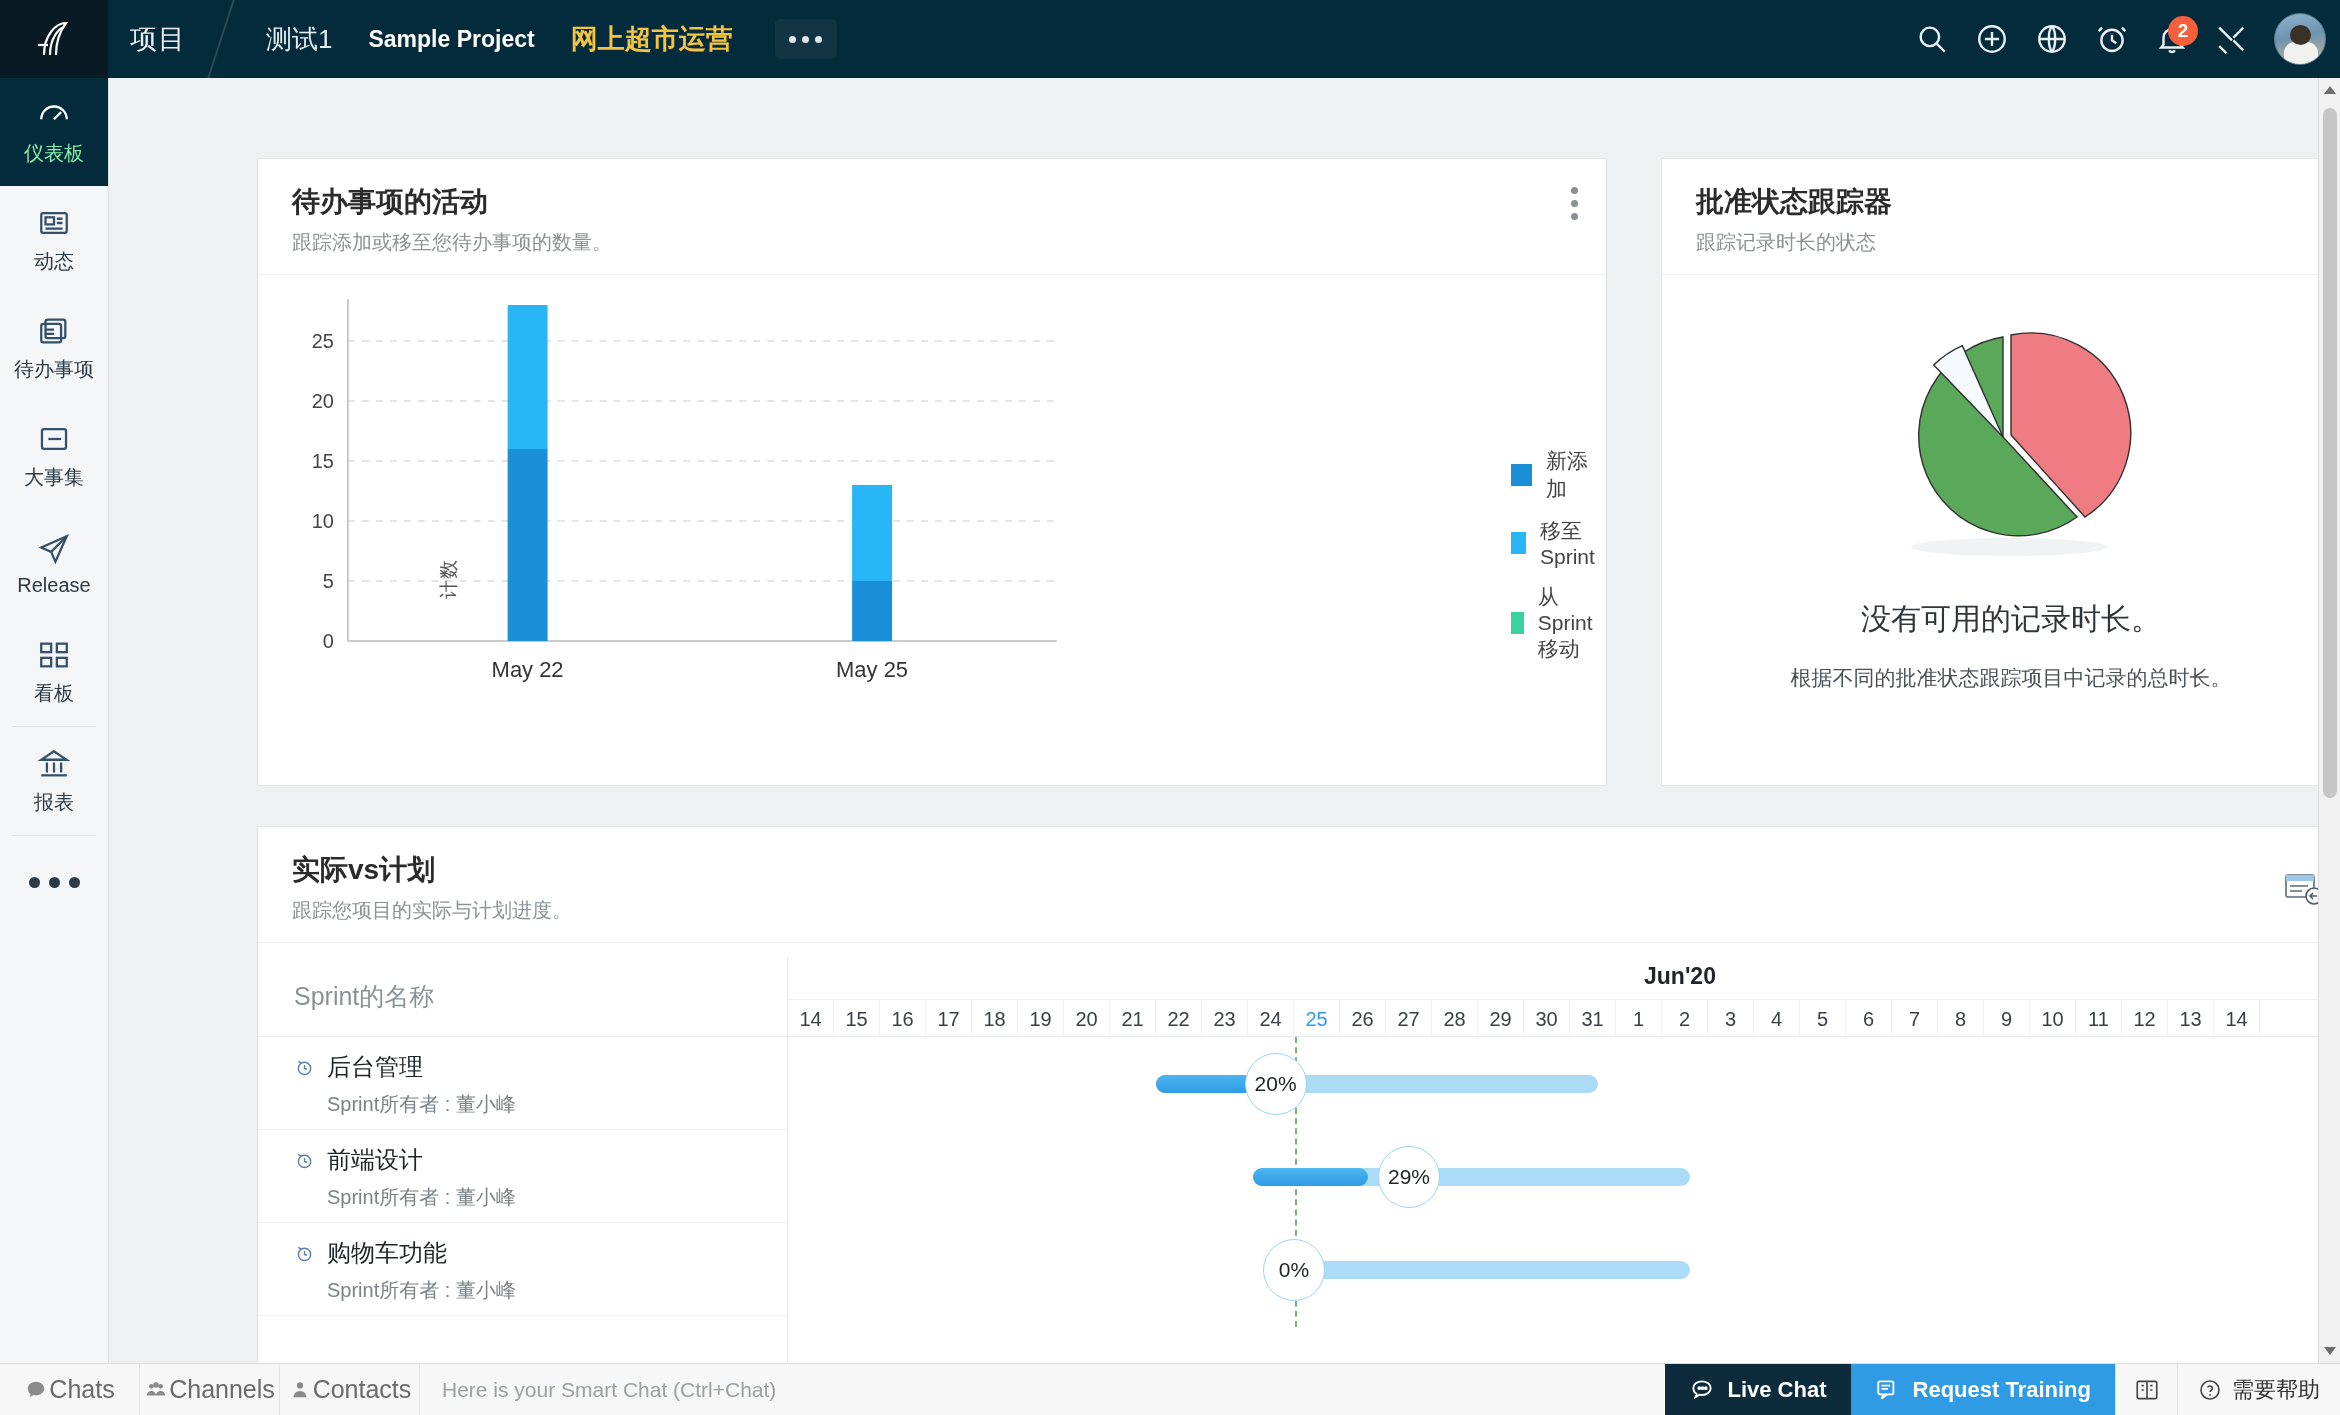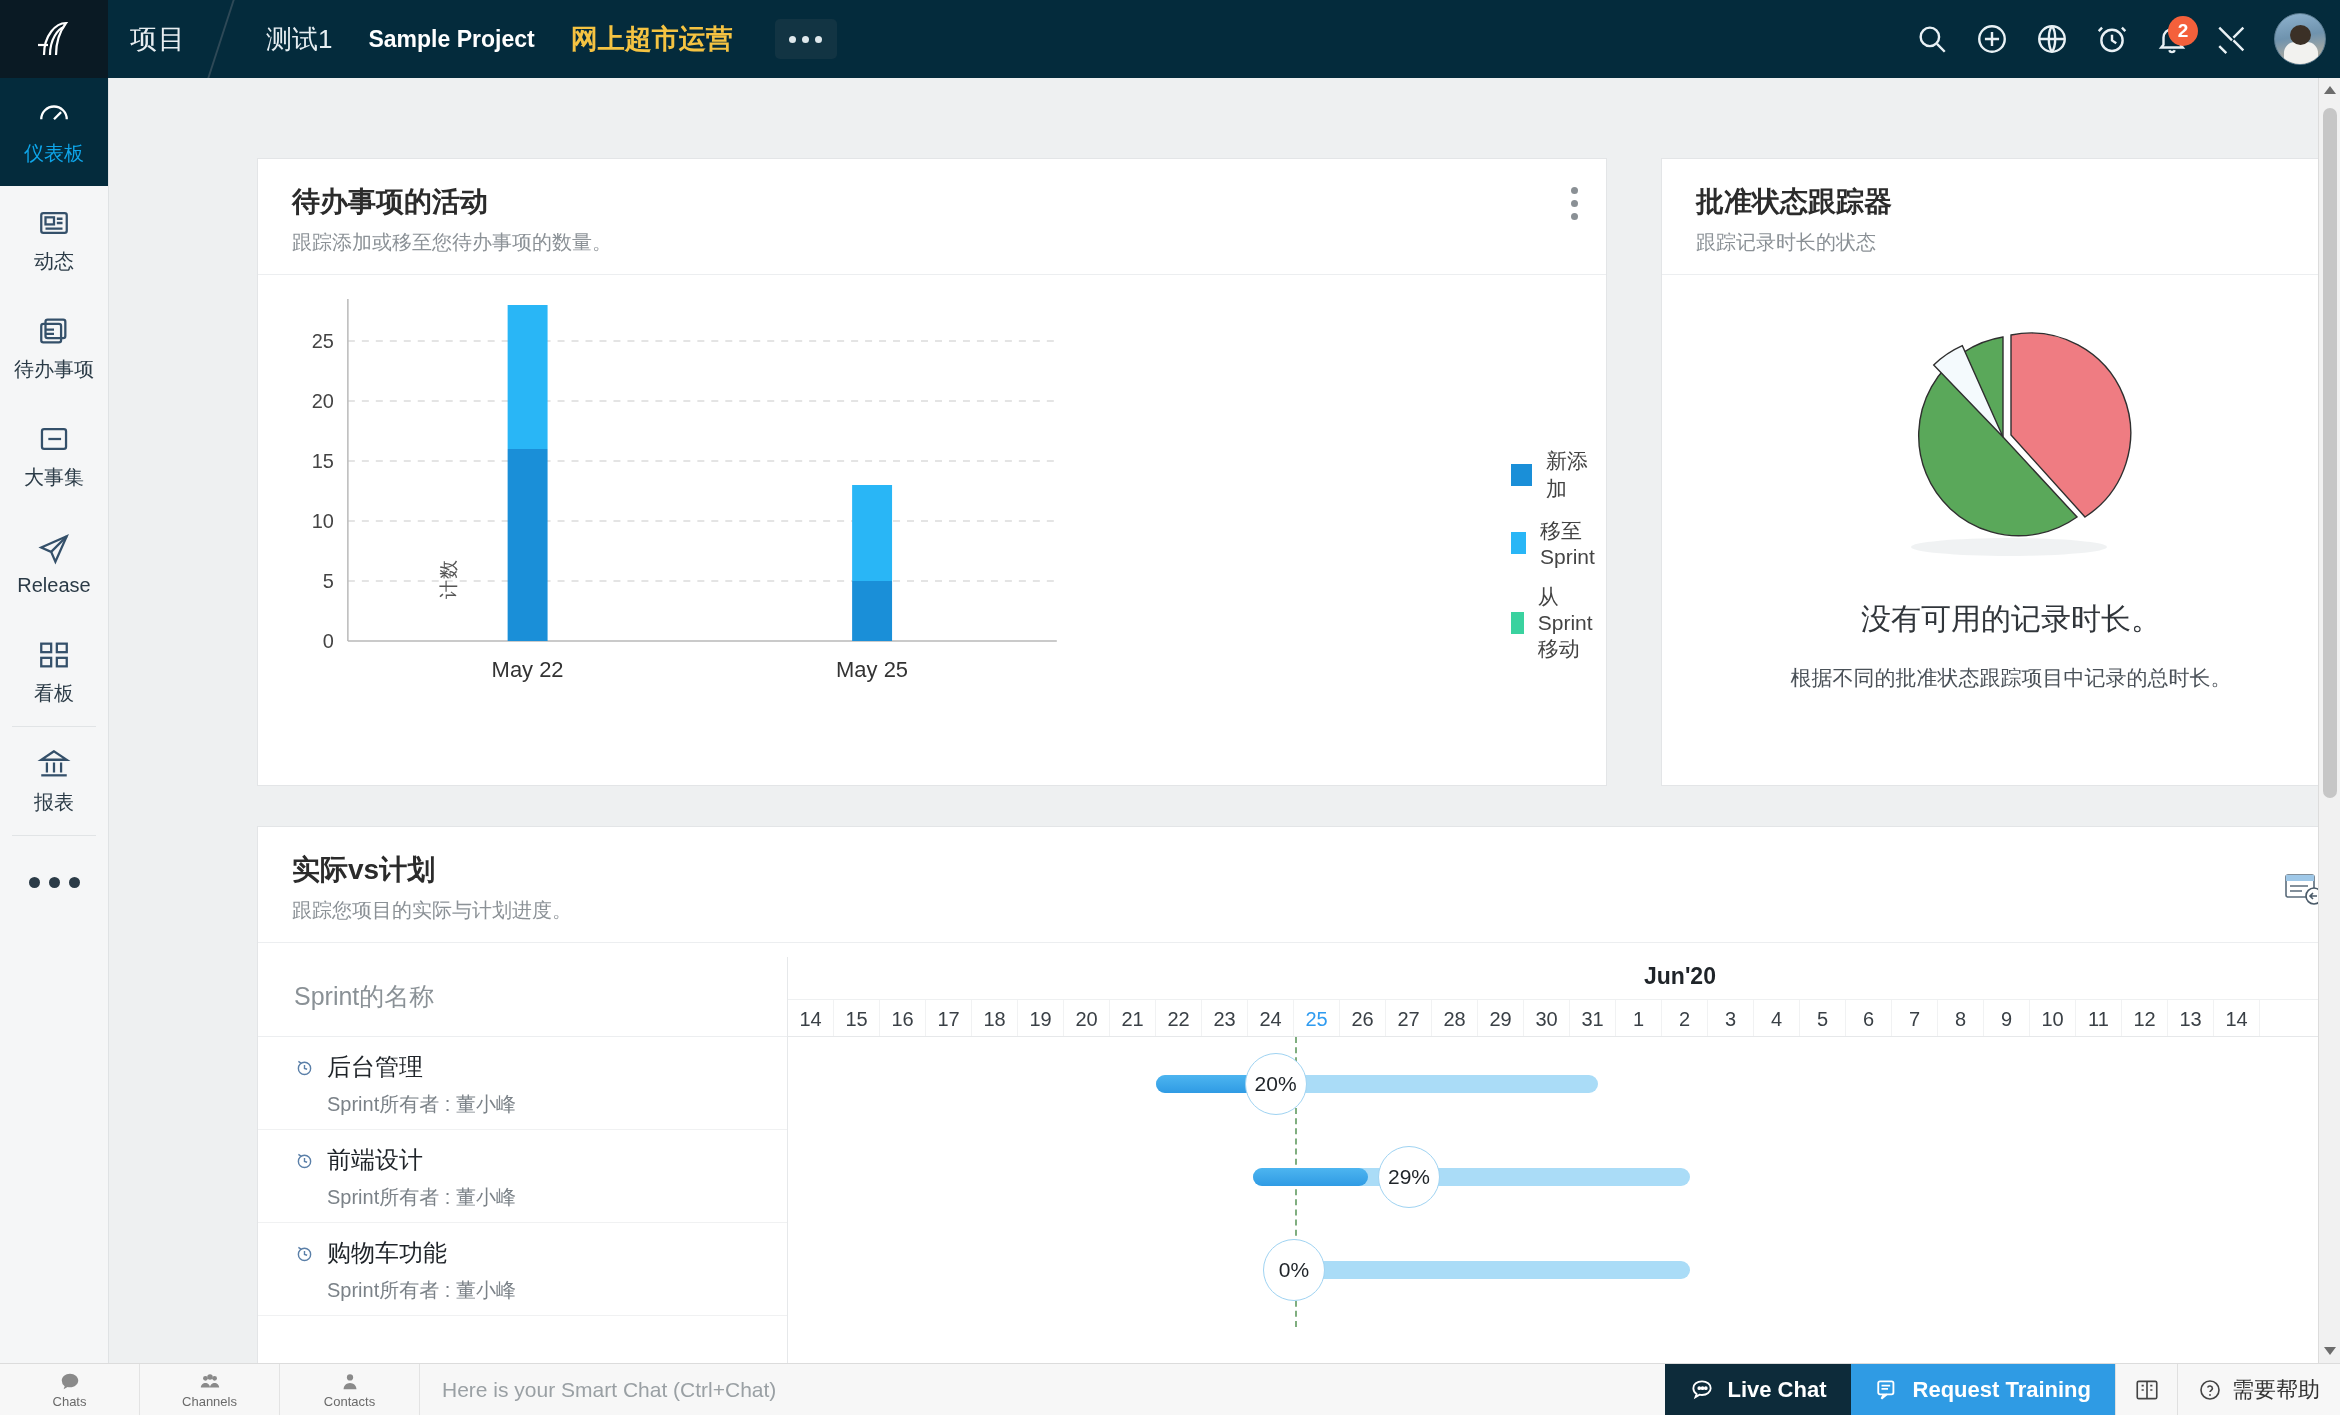--- a/index.html
+++ b/index.html
@@ -34,21 +34,21 @@
   .avatar:after { content:""; position:absolute; left:15px; top:11px; width:21px; height:20px;
     border-radius:50%; background:#3b3026;}
   .avatar:before { content:""; position:absolute; left:9px; bottom:0; width:34px; height:22px;
     border-radius:11px 11px 0 0; background:#f2f2ef;}
 
   
   .rail { position:absolute; top:78px; left:0; width:109px; bottom:52px; background:#f5f6f7;
     border-right:1px solid #dfe2e4; z-index:20; }
   .rail-item { height:108px; display:flex; flex-direction:column; align-items:center;
     justify-content:center; gap:8px; color:#2b3b47; font-size:20px; }
-  .rail-item.active { background:#042b3c; color:#0ea5e9; }
+  .rail-item.active { background:#042b3c; color:#86efac; }
   .rail-item svg { width:34px; height:34px; fill:none; stroke:#34506a; stroke-width:1.6;}
   .rail-item.active svg { stroke:#ffffff; }
   .rail-sep { height:1px; background:#e1e4e6; margin:0 12px; }
   .rail-dots { height:92px; display:flex; align-items:center; justify-content:center; gap:9px;}
   .rail-dots i { width:11px; height:11px; border-radius:50%; background:#2b3b47; }
 
   
   .canvas { position:absolute; top:78px; left:109px; right:0; bottom:52px;
     background:#eef0f1; overflow:hidden; }
   .scroll-v { position:absolute; top:78px; right:0; bottom:52px; width:22px;
@@ -112,22 +112,22 @@
     background:linear-gradient(180deg,#4db5f0,#2f9be4);}
   .bar-pct { position:absolute; top:16px; width:62px; height:62px; border-radius:50%;
     background:#fff; border:1.5px solid #9fd3f2; display:flex; align-items:center;
     justify-content:center; font-size:21px; color:#1f2429; }
   .today-line { position:absolute; top:0; bottom:0; width:0; border-left:2px dashed #7fae7f; }
 
   
   .botbar { position:absolute; left:0; bottom:0; width:2340px; height:52px;
     background:#f7f7f7; border-top:1px solid #dcdcdc; display:flex; align-items:center;
     z-index:30; }
-  .bb-item { width:140px; height:52px; display:flex; flex-direction:column;
-    align-items:center; justify-content:center; color:#6a6a6a; font-size:13px; gap:1px;
+  .bb-item { width:140px; height:52px; display:flex; 
+    align-items:center; justify-content:center; color:#6a6a6a; font-size:25px; gap:1px;
     border-right:1px solid #e3e3e3;}
   .bb-item svg { width:24px; height:22px; fill:#8a8a8a; }
   .bb-chat { flex:1; height:52px; display:flex; align-items:center; padding-left:22px;
     color:#9aa0a4; font-size:21px; }
   .bb-live { background:#0d2b3a; color:#fff; height:52px; display:flex; align-items:center;
     gap:12px; padding:0 24px; font-size:22px; font-weight:bold;}
   .bb-req { background:#2f9be4; color:#fff; height:52px; display:flex; align-items:center;
     gap:12px; padding:12px 24px; font-size:22px; font-weight:bold;}
   .bb-ico { width:62px; height:52px; display:flex; align-items:center; justify-content:center;
      border-left:1px solid #e0e0e0;}

